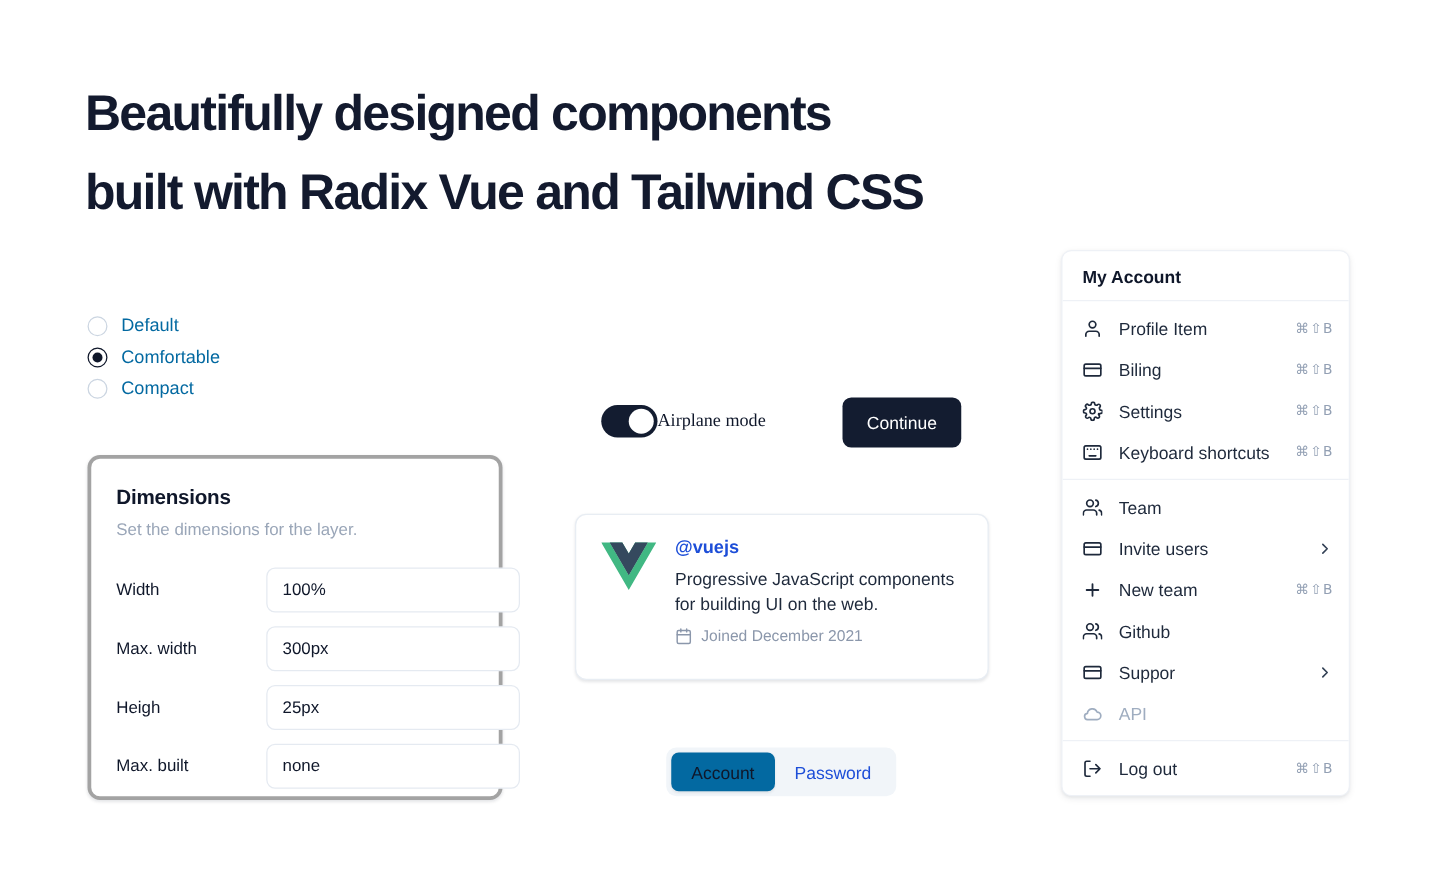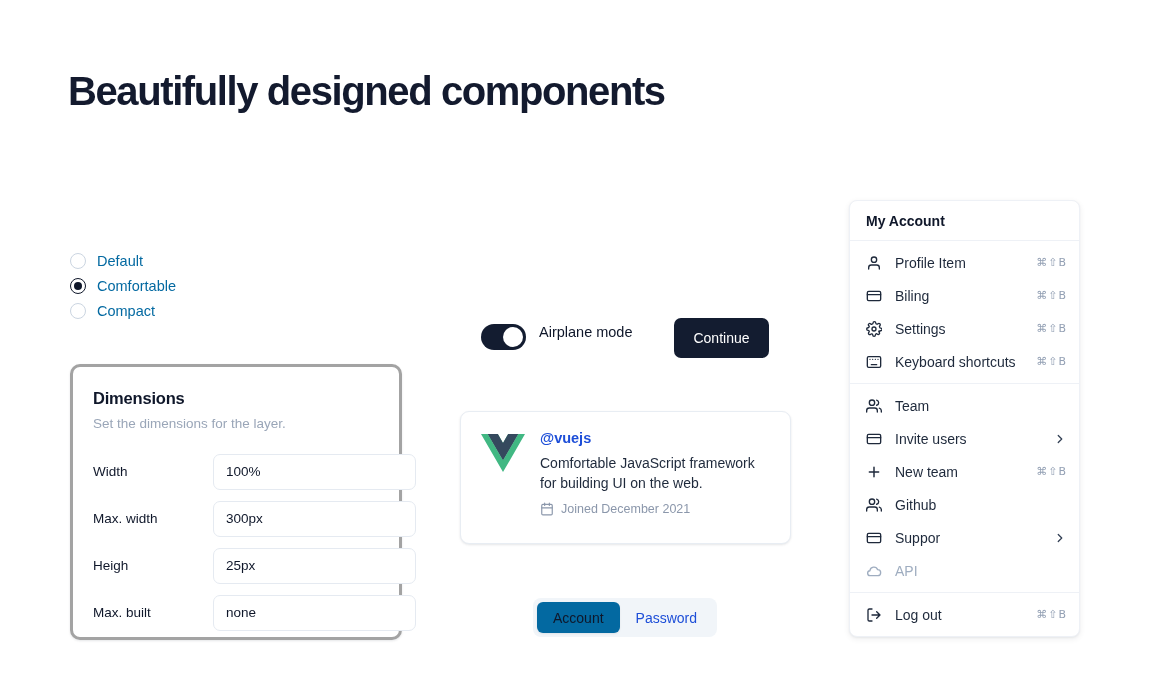--- a/index.html
+++ b/index.html
@@ -87,21 +87,21 @@
     font-size: 13.5px;
     color: #0f172a;
     padding: 0 12px;
     outline: none;
   }
 
   
   .switch-wrap {
     position: absolute;
     left: 481px; top: 324px;
-    display: flex; gap: 13px;
+    display: flex; align-items: center; gap: 0; font-family: Liberation Serif, serif;
   }
   .switch {
     width: 45px; height: 26px;
     border-radius: 13px;
     background: #131c30;
     position: relative;
     flex: none;
   }
   .switch .knob {
     position: absolute;
@@ -237,20 +237,21 @@
   .menu-item.disabled .mi-icon,
   .menu-item.disabled .mi-label { color: #9fadc0; }
 </style>
 </head>
 <body>
 
 <div class="page">
 
   <h1 class="heading">
     <span class="ln">Beautifully designed components</span>
+    <span class="ln">built with Radix Vue and Tailwind CSS</span>
   </h1>
 
   <div class="radio-group">
     <div class="radio-row">
       <span class="radio-mark"></span>
       <span class="radio-label">Default</span>
     </div>
     <div class="radio-row selected">
       <span class="radio-mark"></span>
       <span class="radio-label">Comfortable</span>
@@ -294,21 +295,21 @@
   <button class="continue-btn">Continue</button>
 
   <div class="hover-card">
     <svg class="vue-logo" viewBox="0 0 261 226">
       <path d="M161 0h60L130.5 156 40 0h60l30.5 53z" fill="#41b883"></path>
       <path d="M0 0h40l90.5 156L221 0h40L130.5 226z" fill="#41b883"></path>
       <path d="M40 0h60l30.5 53L161 0h60l-90.5 156z" fill="#35495e"></path>
     </svg>
     <div class="hc-body">
       <div class="hc-handle">@vuejs</div>
-      <div class="hc-desc">Comfortable JavaScript framework for building UI on the web.</div>
+      <div class="hc-desc">Progressive JavaScript components for building UI on the web.</div>
       <div class="hc-meta">
         <svg width="14" height="14" viewBox="0 0 24 24" fill="none" stroke="#8b97ab" stroke-width="2" stroke-linecap="round">
           <rect x="3" y="4" width="18" height="18" rx="2"></rect>
           <path d="M16 2v4M8 2v4M3 10h18"></path>
         </svg>
         <span>Joined December 2021</span>
       </div>
     </div>
   </div>
 

